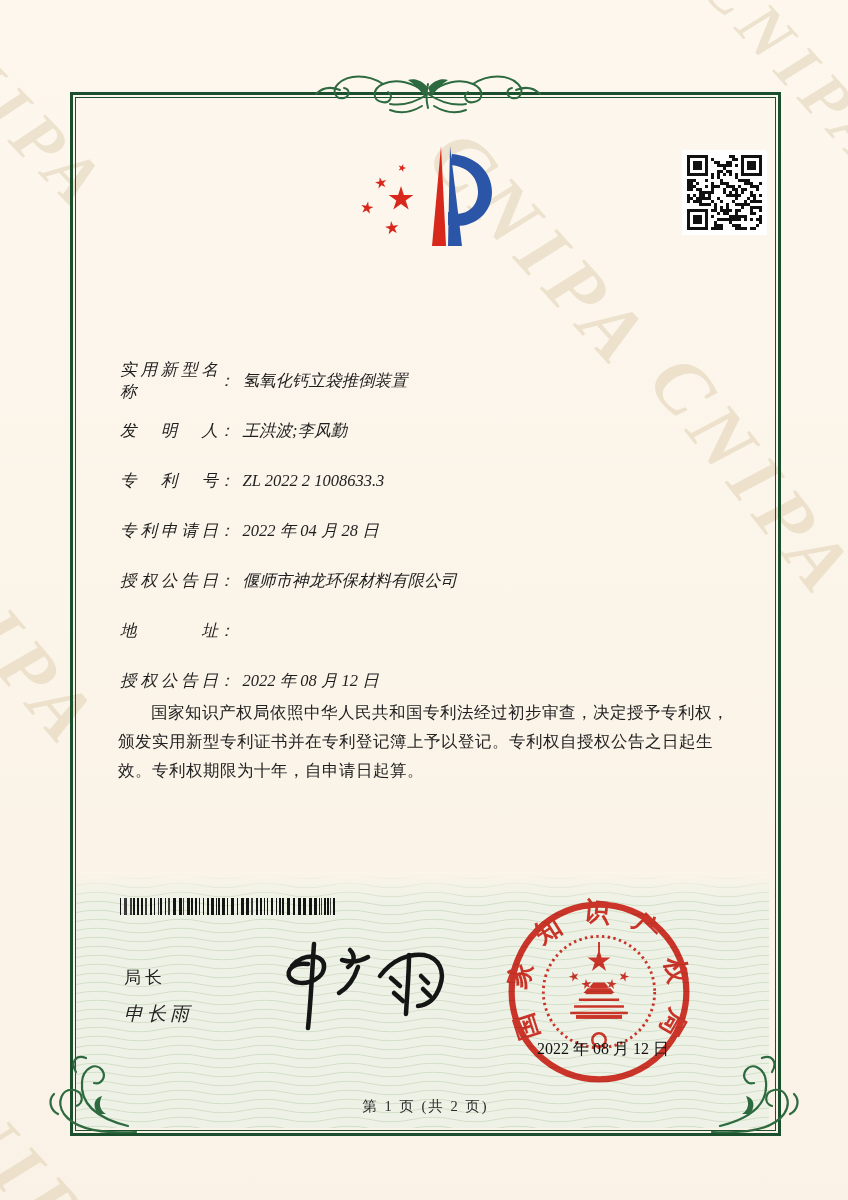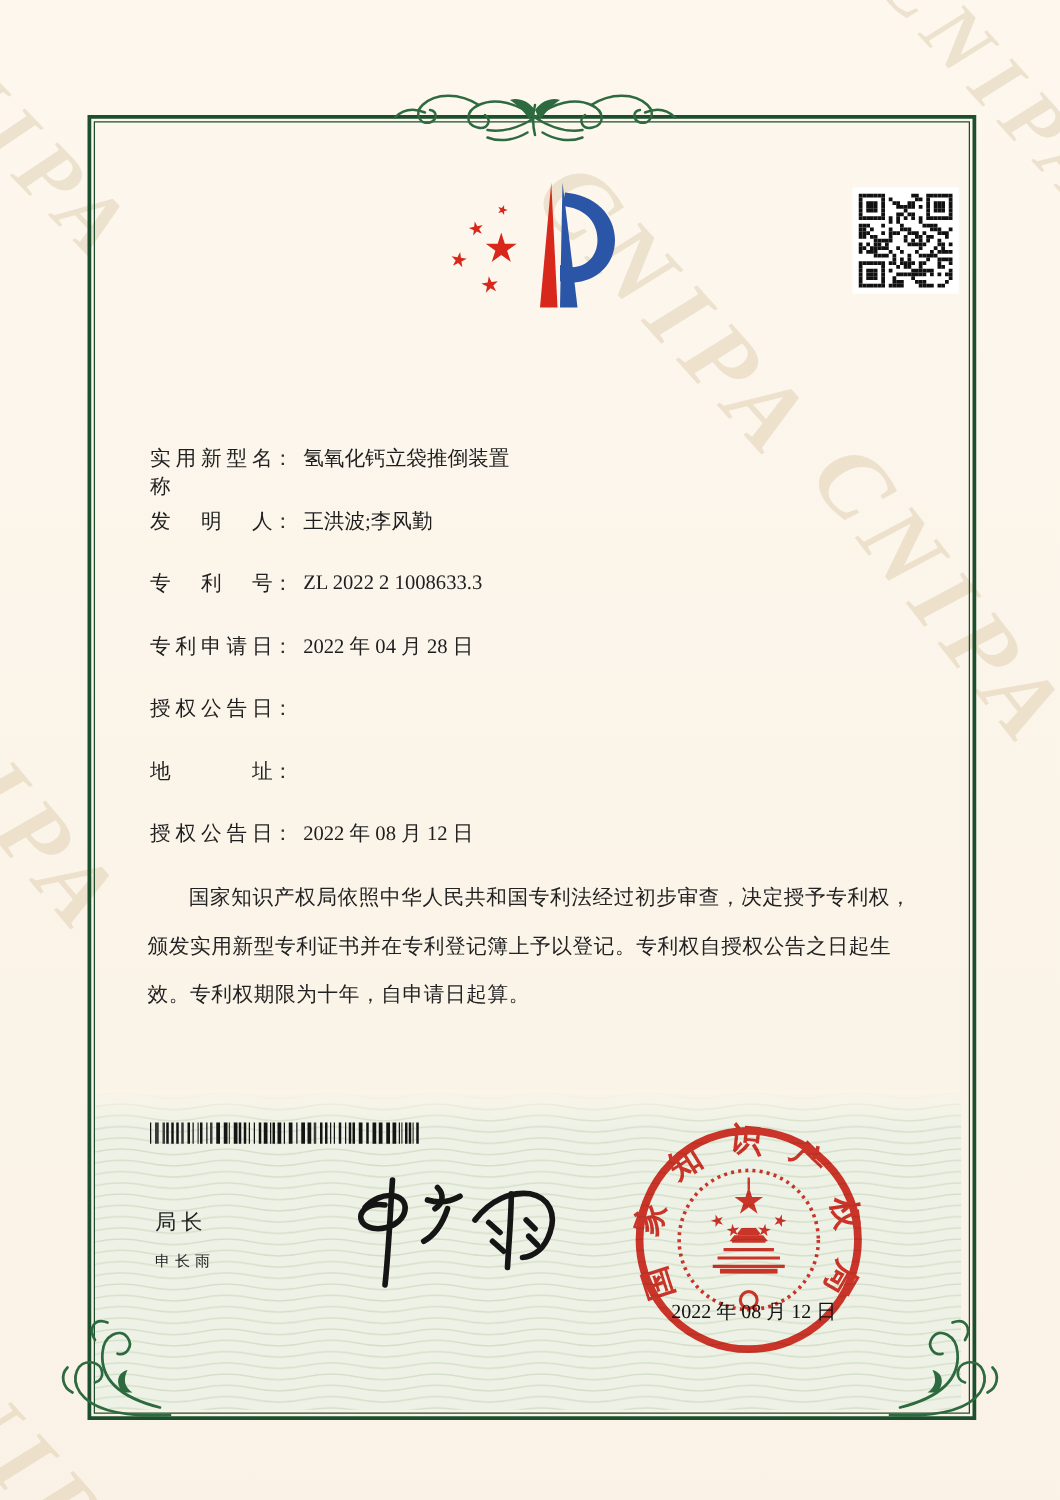--- a/index.html
+++ b/index.html
@@ -35,43 +35,43 @@
       grid-template-rows:repeat(25,3px);}
   .qr .c{width:3px;height:3px;}
   .qr .b{background:#111;}
 
   .title{position:absolute;left:0;top:260px;width:848px;text-align:center;
          font-size:36px;font-weight:700;letter-spacing:13px;text-indent:13px;
          color:#1e1e1e;z-index:5;}
 
   
   .fields{position:absolute;left:120px;top:356px;width:620px;z-index:5;font-size:16.5px;}
-  .frow{height:50px;display:flex;align-items:flex-start;}
+  .frow{height:50px;display:flex;align-items:center;font-style:italic;}
   .flabel{display:inline-block;width:98px;text-align:justify;text-align-last:justify;
           -moz-text-align-last:justify;color:#1e1e1e;}
   .fcolon{display:inline-block;margin:0 2px 0 0;}
   .fvalue{display:inline-block;margin-left:6px;white-space:pre-wrap;color:#1e1e1e;}
   .flabel2{display:inline-block;color:#1e1e1e;}
   .pair2{margin-left:40px;}
 
   
   .bodytext{position:absolute;left:118px;top:698px;width:612px;z-index:5;
-            font-size:16.5px;line-height:39px;letter-spacing:.5px;color:#222;}
+            font-size:16.5px;line-height:29px;letter-spacing:.5px;color:#222;}
   .bodytext p{margin:0;text-indent:2em;}
 
   
   .barcode{position:absolute;left:120px;top:898px;width:218px;height:17px;z-index:5;
            display:flex;align-items:stretch;}
   .barcode .bar{height:17px;}
 
   
   .sig-role{position:absolute;left:124px;top:966px;font-family:"Liberation Sans","DejaVu Sans",sans-serif;
             font-size:17px;letter-spacing:4px;color:#222;z-index:5;}
   .sig-name{position:absolute;left:124px;top:1001px;font-family:"Liberation Sans","DejaVu Sans",sans-serif;
-            font-size:12px;letter-spacing:4px;color:#222;z-index:5;}
+            font-size:19px;letter-spacing:4px;color:#222;z-index:5;font-style:italic;}
   .sig-script{position:absolute;left:252px;top:932px;width:210px;height:105px;z-index:5;}
 
   
   .seal{position:absolute;left:503px;top:896px;width:192px;height:192px;z-index:6;
         opacity:.93;mix-blend-mode:multiply;}
   .seal-date{position:absolute;left:508px;top:1039px;width:190px;text-align:center;
              font-size:16px;letter-spacing:0;color:#111;z-index:7;white-space:pre-wrap;}
 
   
   .page-info{position:absolute;left:70px;top:1097px;width:711px;text-align:center;
@@ -816,20 +816,21 @@
       <span class="fvalue">ZL 2022 2 1008633.3</span>
     </div>
     <div class="frow">
       <span class="flabel">专利申请日</span>
         <span class="fcolon">：</span>
       <span class="fvalue">2022 年 04 月 28 日</span>
     </div>
     <div class="frow">
       <span class="flabel">授权公告日</span>
         <span class="fcolon">：</span>
+      <span class="fvalue">偃师市神龙环保材料有限公司</span>
     </div>
     <div class="frow">
       <span class="flabel">地址</span>
         <span class="fcolon">：</span>
     </div>
     <div class="frow">
       <span class="flabel">授权公告日</span>
         <span class="fcolon">：</span>
       <span class="fvalue">2022 年 08 月 12 日</span>
     </div>
@@ -991,14 +992,15 @@
         <circle cx="100" cy="100" r="58" stroke-width="3" stroke-dasharray="2.5 3.5"></circle>
         <circle cx="100" cy="150" r="7"></circle>
       </g>
       <polygon points="84,101 116,101 112,96 88,96"></polygon>
       <polygon points="90,95 110,95 106,90 94,90"></polygon>
       <rect x="76" y="124" width="48" height="4"></rect>
     </g>
   </svg>
   <div class="seal-date">2022 年 08 月 12 日</div>
 
+  <div class="page-info">第 1 页 (共 2 页)</div>
 
 </div>
 
 </body></html>

